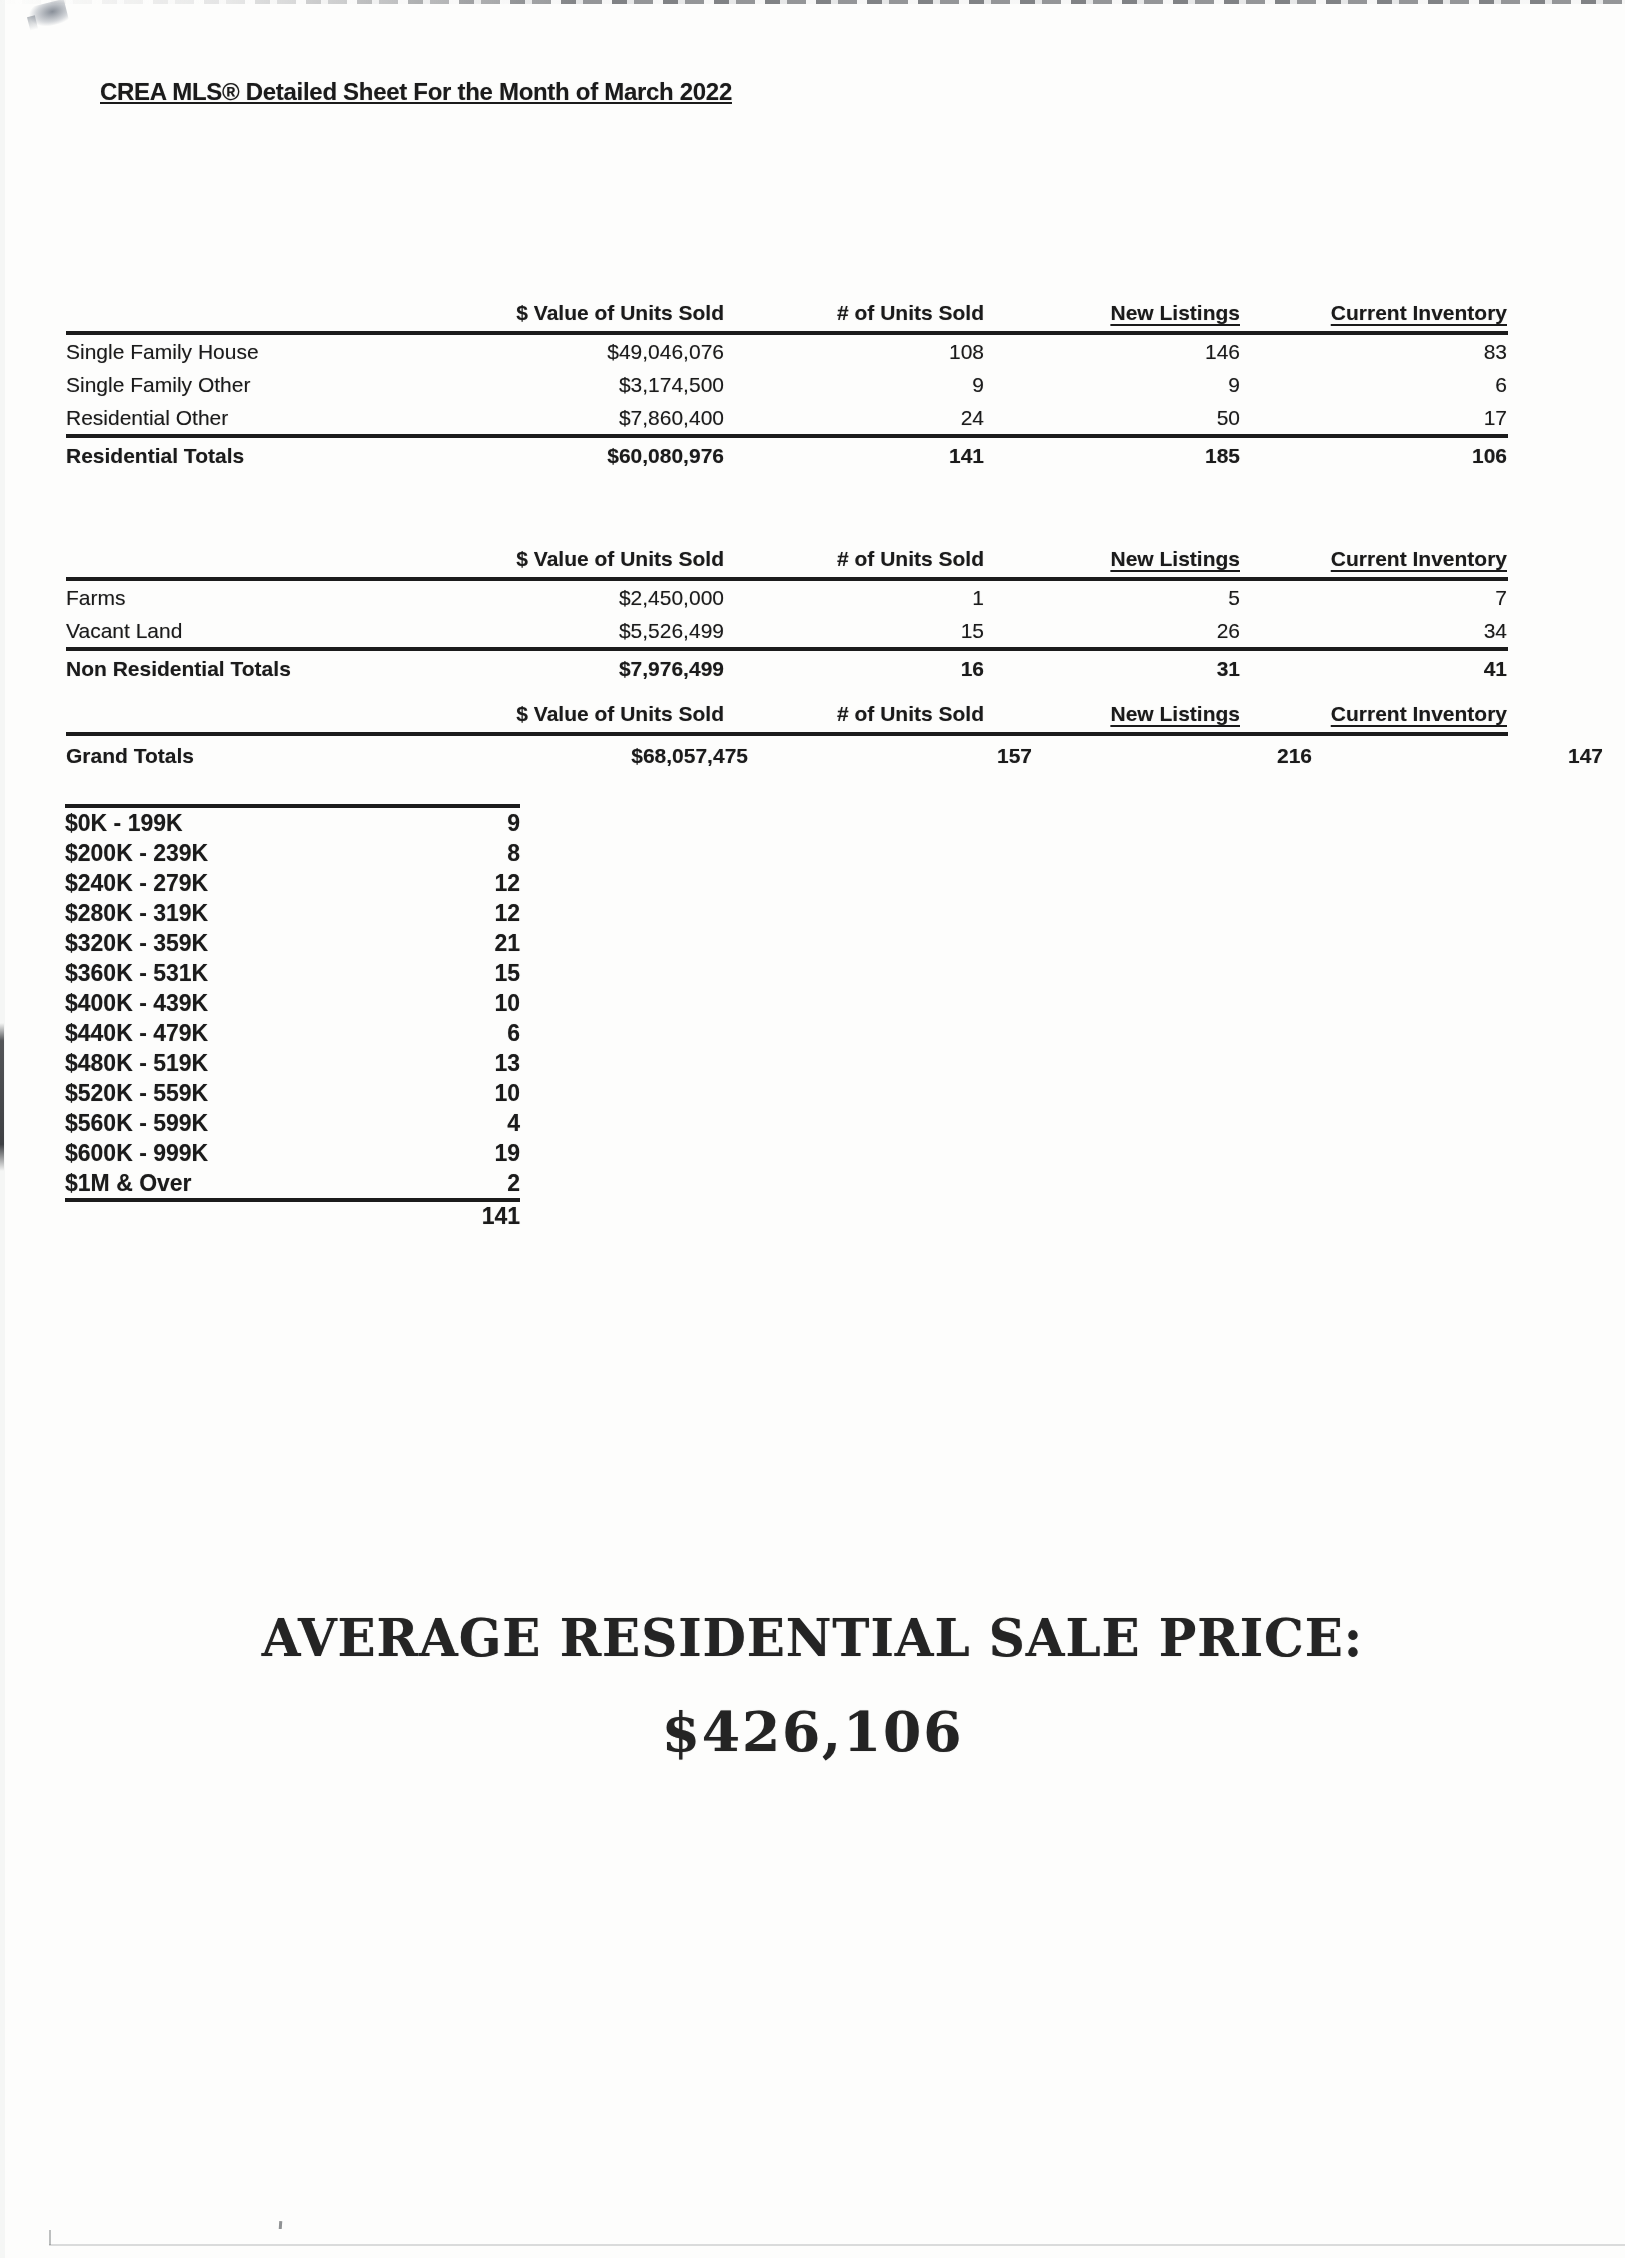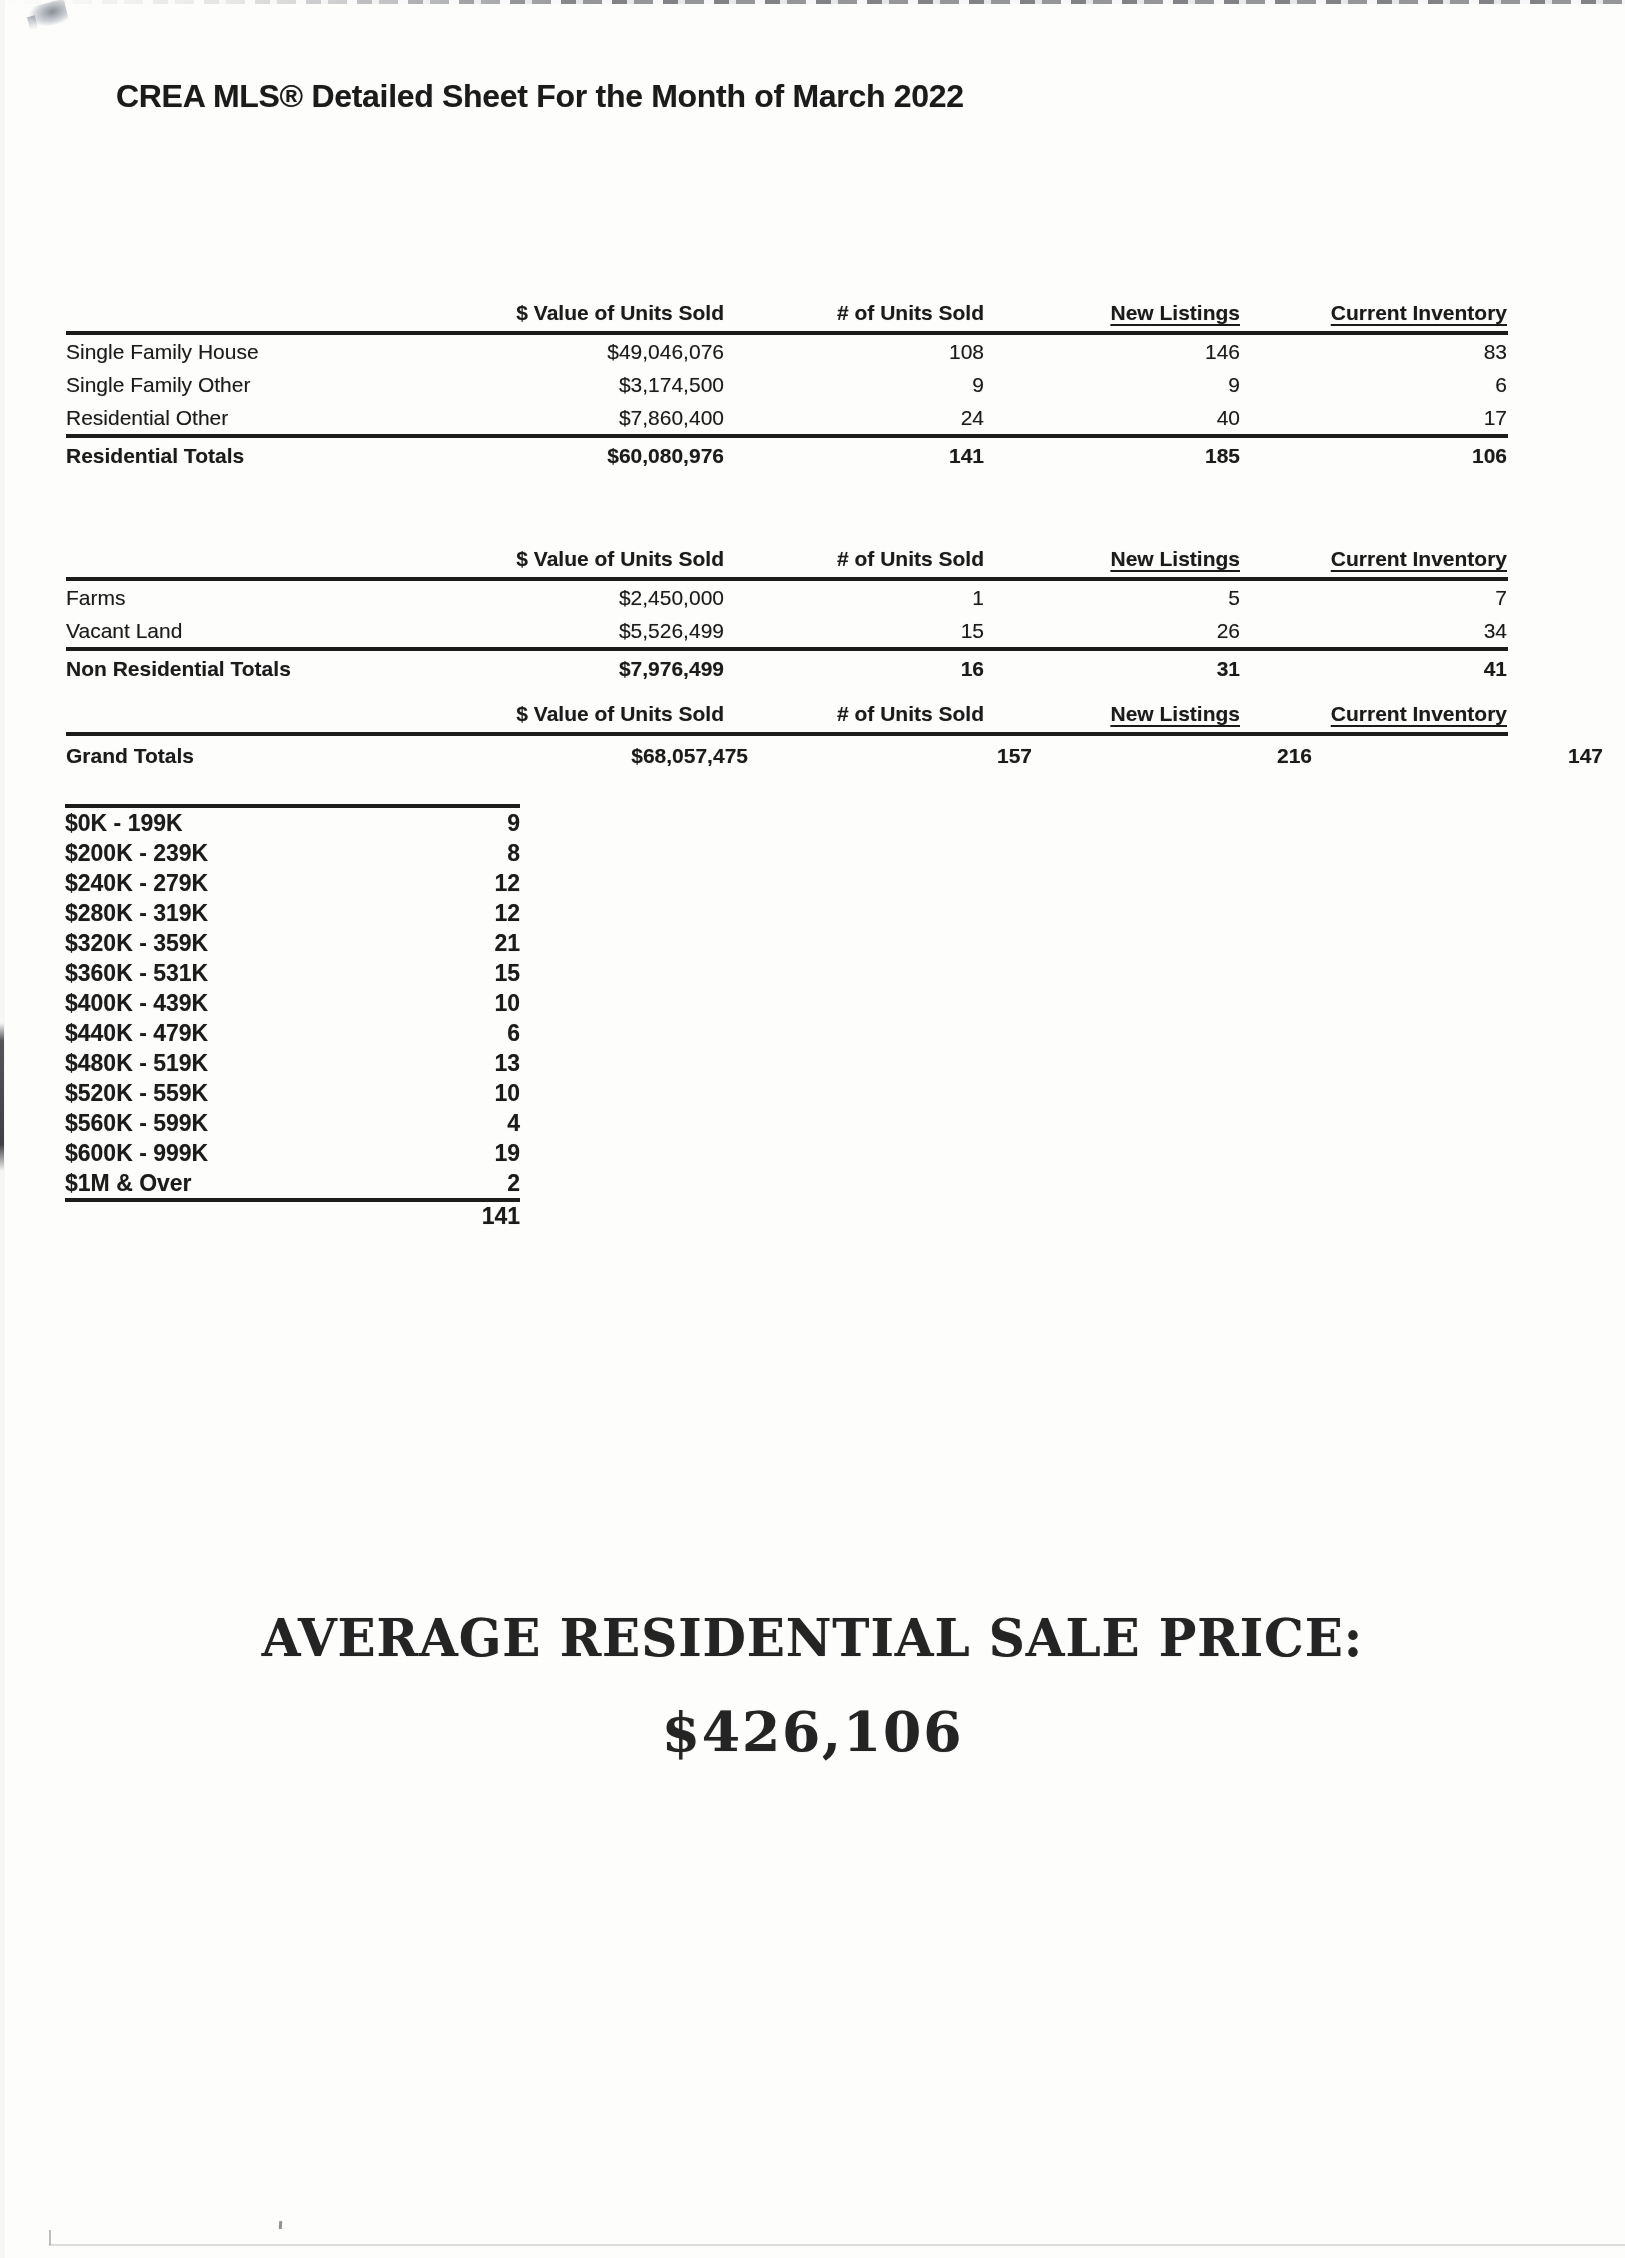--- a/index.html
+++ b/index.html
@@ -45,21 +45,21 @@
   .bottom-tick {
     position:absolute; left:49px; top:2230px; width:1.8px; height:15px;
     background:rgba(70,74,78,.35);
   }
   .bottom-speck {
     position:absolute; left:279px; top:2221px; width:2.6px; height:8px;
     background:rgba(55,58,62,.55); transform:rotate(4deg);
   }
 
   
-  .doc-title { position:absolute; left:116px; top:78px; font-size:32px; font-weight:bold; letter-spacing:-0.3px; }
+  .doc-title { position:absolute; left:100px; top:78px; font-size:24px; font-weight:bold; letter-spacing:-0.3px;text-decoration:underline; }
   .info { position:absolute; left:104px; top:122px; font-size:22px; line-height:30px; }
   .info-row { display:flex; }
   .info-label { width:201px; }
   .info-num { width:42px; }
 
   
   .stat { position:absolute; left:66px; width:1442px; font-size:21px; }
   .t1 { top:275px; }
   .t2 { top:521px; }
   .t3 { top:676px; }
@@ -122,21 +122,21 @@
       <div>Single Family Other</div>
       <div class="n">$3,174,500</div>
       <div class="n">9</div>
       <div class="n">9</div>
       <div class="n">6</div>
     </div>
     <div class="trow">
       <div>Residential Other</div>
       <div class="n">$7,860,400</div>
       <div class="n">24</div>
-      <div class="n">40</div>
+      <div class="n">50</div>
       <div class="n">17</div>
     </div>
     <div class="trow total">
       <div>Residential Totals</div>
       <div class="n">$60,080,976</div>
       <div class="n">141</div>
       <div class="n">185</div>
       <div class="n">106</div>
     </div>
   </div>

